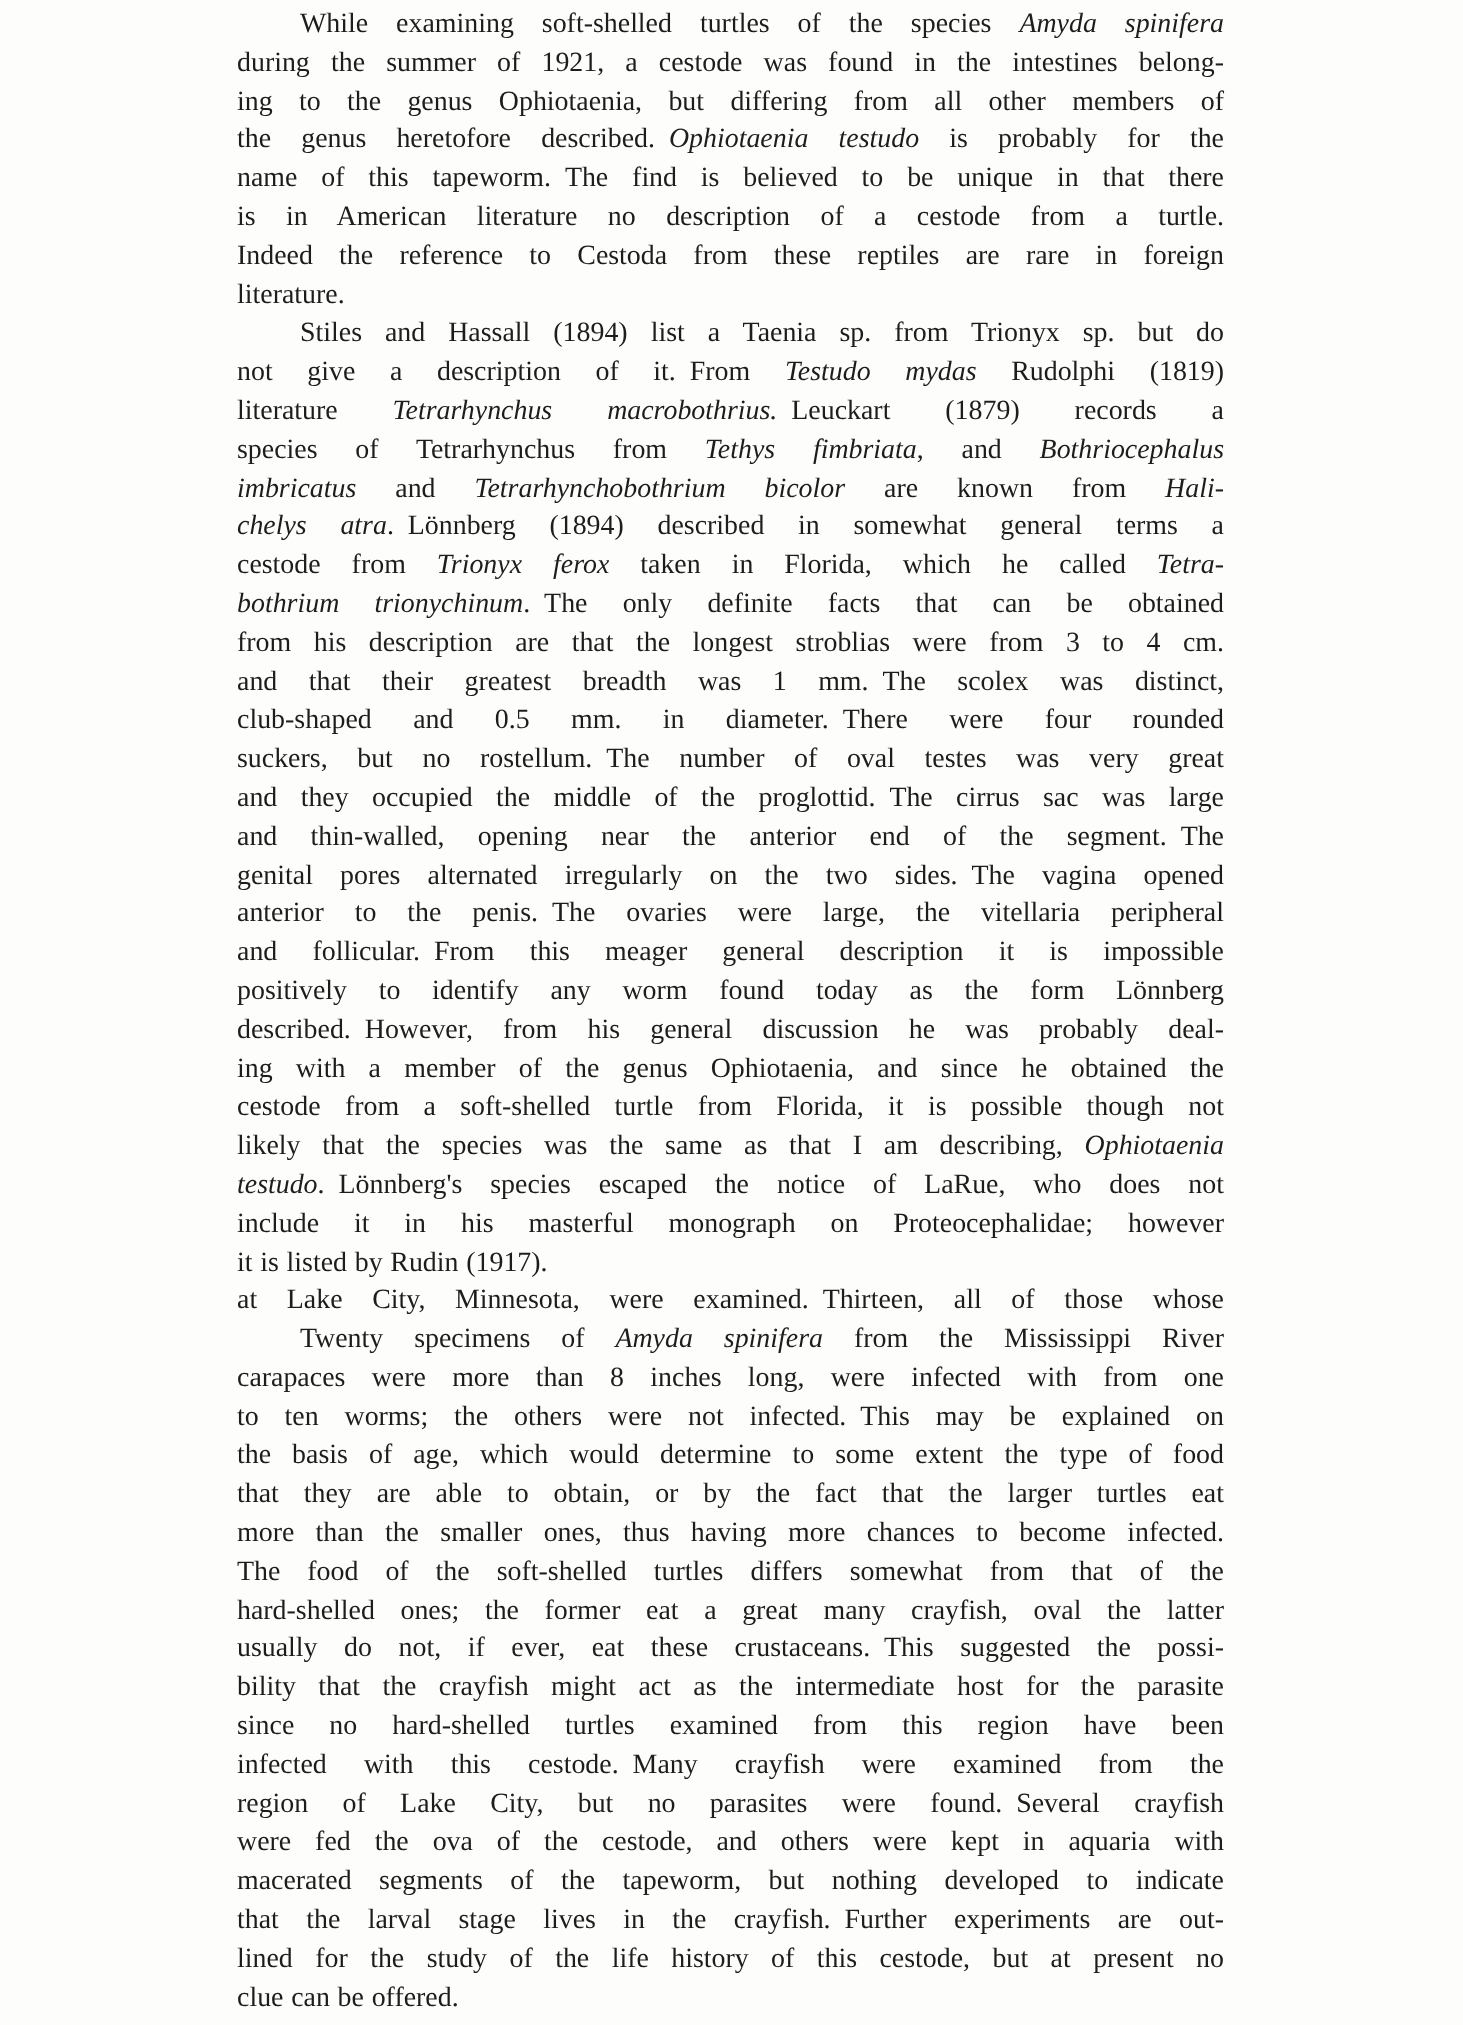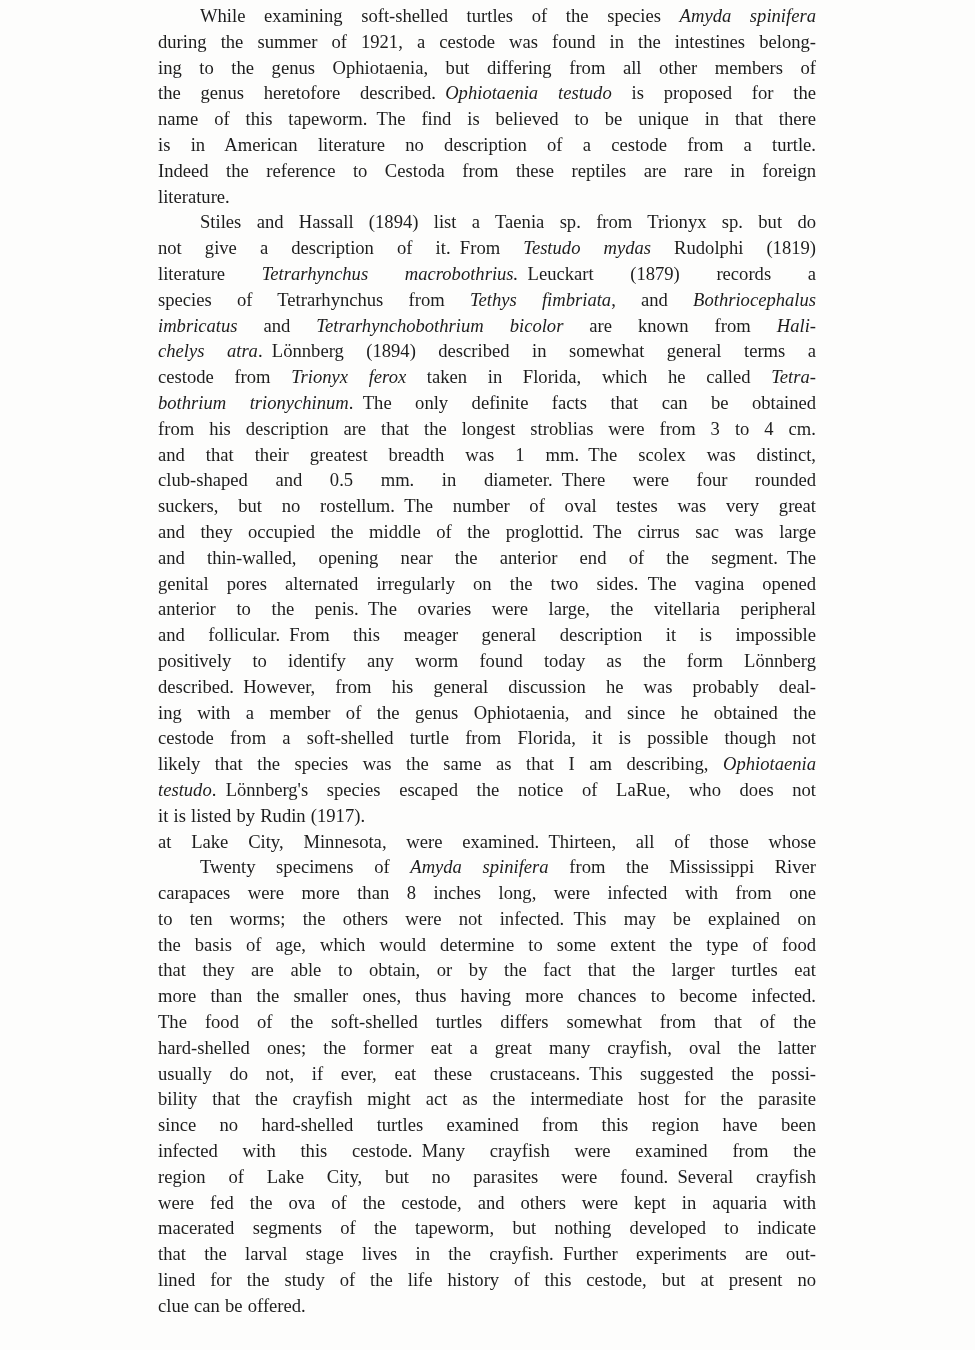--- a/index.html
+++ b/index.html
@@ -46,21 +46,21 @@
   }
 </style>
 </head>
 <body>
 
 <main class="page">
   <section class="text-block">
       <div class="line indent"><span>While examining soft-shelled turtles of the species </span><span class="it">Amyda spinifera</span></div>
       <div class="line"><span>during the summer of 1921, a cestode was found in the intestines belong-</span></div>
       <div class="line"><span>ing to the genus Ophiotaenia, but differing from all other members of</span></div>
-      <div class="line"><span>the genus heretofore described. </span><span class="it">Ophiotaenia testudo</span><span> is proposed for the</span></div>
+      <div class="line"><span>the genus heretofore described. </span><span class="it">Ophiotaenia testudo</span><span> is probably for the</span></div>
       <div class="line"><span>name of this tapeworm. The find is believed to be unique in that there</span></div>
       <div class="line"><span>is in American literature no description of a cestode from a turtle.</span></div>
       <div class="line"><span>Indeed the reference to Cestoda from these reptiles are rare in foreign</span></div>
       <div class="line last"><span>literature.</span></div>
       <div class="line indent"><span>Stiles and Hassall (1894) list a Taenia sp. from Trionyx sp. but do</span></div>
       <div class="line"><span>not give a description of it. From </span><span class="it">Testudo mydas</span><span> Rudolphi (1819)</span></div>
       <div class="line"><span>literature </span><span class="it">Tetrarhynchus macrobothrius.</span><span> Leuckart (1879) records a</span></div>
       <div class="line"><span>species of Tetrarhynchus from </span><span class="it">Tethys fimbriata</span><span>, and </span><span class="it">Bothriocephalus</span></div>
       <div class="line"><span class="it">imbricatus</span><span> and </span><span class="it">Tetrarhynchobothrium bicolor</span><span> are known from </span><span class="it">Hali-</span></div>
       <div class="line"><span class="it">chelys atra</span><span>. Lönnberg (1894) described in somewhat general terms a</span></div>
@@ -74,20 +74,21 @@
       <div class="line"><span>and thin-walled, opening near the anterior end of the segment. The</span></div>
       <div class="line"><span>genital pores alternated irregularly on the two sides. The vagina opened</span></div>
       <div class="line"><span>anterior to the penis. The ovaries were large, the vitellaria peripheral</span></div>
       <div class="line"><span>and follicular. From this meager general description it is impossible</span></div>
       <div class="line"><span>positively to identify any worm found today as the form Lönnberg</span></div>
       <div class="line"><span>described. However, from his general discussion he was probably deal-</span></div>
       <div class="line"><span>ing with a member of the genus Ophiotaenia, and since he obtained the</span></div>
       <div class="line"><span>cestode from a soft-shelled turtle from Florida, it is possible though not</span></div>
       <div class="line"><span>likely that the species was the same as that I am describing, </span><span class="it">Ophiotaenia</span></div>
       <div class="line"><span class="it">testudo</span><span>. Lönnberg's species escaped the notice of LaRue, who does not</span></div>
+      <div class="line"><span>include it in his masterful monograph on Proteocephalidae; however</span></div>
       <div class="line last"><span>it is listed by Rudin (1917).</span></div>
       <div class="line"><span>at Lake City, Minnesota, were examined. Thirteen, all of those whose</span></div>
       <div class="line indent"><span>Twenty specimens of </span><span class="it">Amyda spinifera</span><span> from the Mississippi River</span></div>
       <div class="line"><span>carapaces were more than 8 inches long, were infected with from one</span></div>
       <div class="line"><span>to ten worms; the others were not infected. This may be explained on</span></div>
       <div class="line"><span>the basis of age, which would determine to some extent the type of food</span></div>
       <div class="line"><span>that they are able to obtain, or by the fact that the larger turtles eat</span></div>
       <div class="line"><span>more than the smaller ones, thus having more chances to become infected.</span></div>
       <div class="line"><span>The food of the soft-shelled turtles differs somewhat from that of the</span></div>
       <div class="line"><span>hard-shelled ones; the former eat a great many crayfish, oval the latter</span></div>

